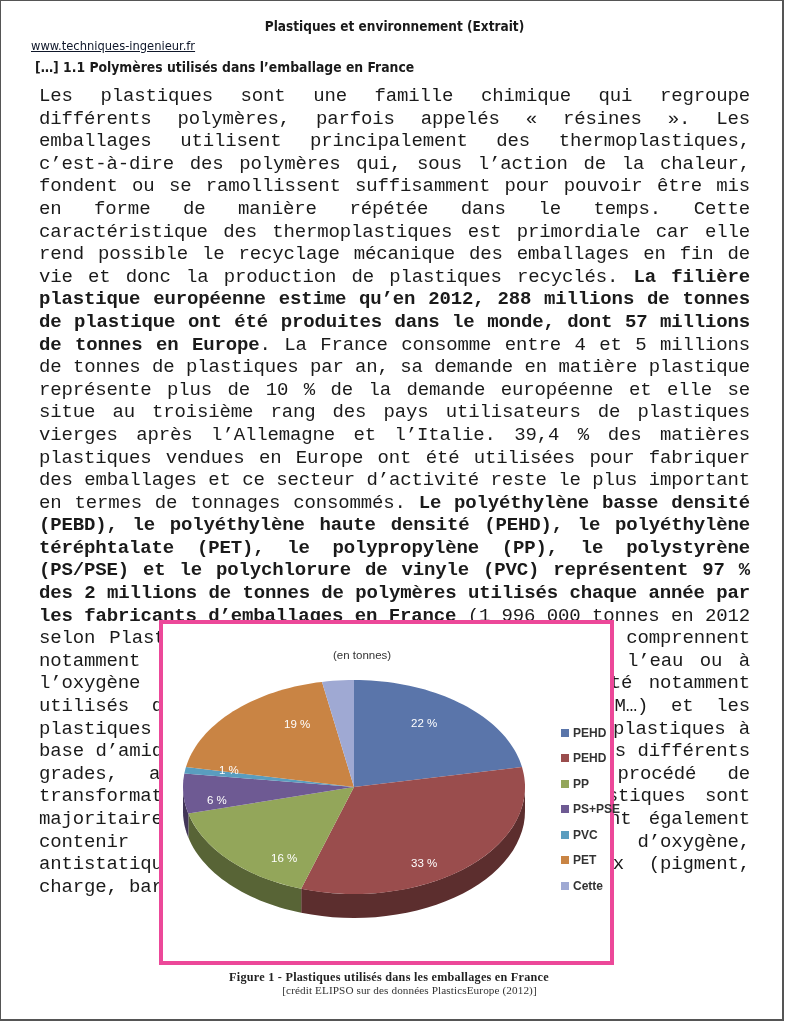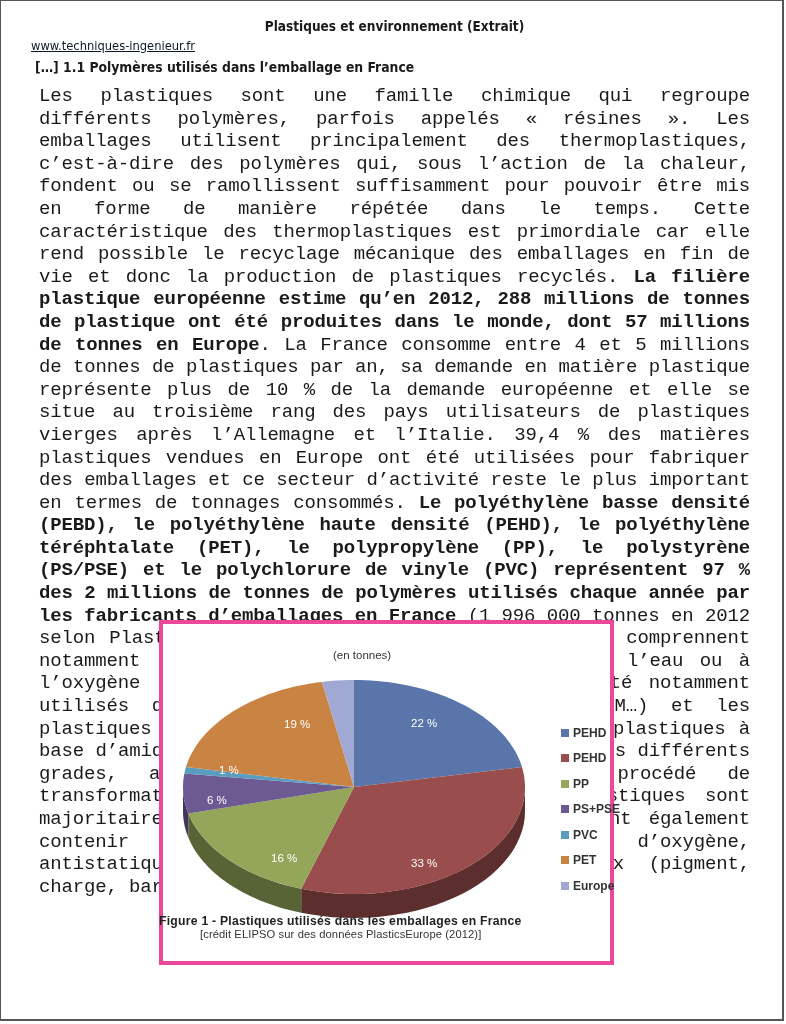--- a/index.html
+++ b/index.html
@@ -46,22 +46,23 @@
     font-family: "Liberation Sans", "DejaVu Sans", sans-serif; font-size: 11.5px; fill: #ffffff;
   }
   .legend { position: absolute; left: 380px; top: 88px; font-weight: bold; }
   .legend-item {
     display: flex; align-items: center; height: 25.5px;
     font-family: "Liberation Sans", "DejaVu Sans", sans-serif; font-size: 12px; color: #333;
   }
   .legend-swatch { width: 8px; height: 8px; margin-right: 4px; display: inline-block; }
 
   .caption {
-    position: absolute; left: 159px; top: 914px; width: 460px;
-    font-family: Liberation Sans, sans-serif;
+    position: absolute; left: 159px; top: 970px; width: 460px;
+    font-family: Liberation Serif, serif;
+    text-align: center;
   }
   .caption-title { font-size: 12.2px; font-weight: bold; color: #222; line-height: 14px; letter-spacing: 0.25px; }
   .caption-credit { font-size: 11.2px; color: #333; line-height: 13px; letter-spacing: 0.1px; padding-left: 41px; }
 </style>
 </head>
 <body>
 
 <div class="frame"></div>
 
 <div class="content">
@@ -113,21 +114,21 @@
         <div class="legend-item">
           <span class="legend-swatch" style="background: rgb(90, 157, 191);"></span>
           <span>PVC</span>
         </div>
         <div class="legend-item">
           <span class="legend-swatch" style="background: rgb(201, 132, 68);"></span>
           <span>PET</span>
         </div>
         <div class="legend-item">
           <span class="legend-swatch" style="background: rgb(159, 169, 211);"></span>
-          <span>Europe</span>
+          <span>Cette</span>
         </div>
       </div>
   </div>
 </div>
 
 <div class="caption">
   <div class="caption-title">Figure 1 - Plastiques utilisés dans les emballages en France</div>
   <div class="caption-credit">[crédit ELIPSO sur des données PlasticsEurope (2012)]</div>
 </div>
 

